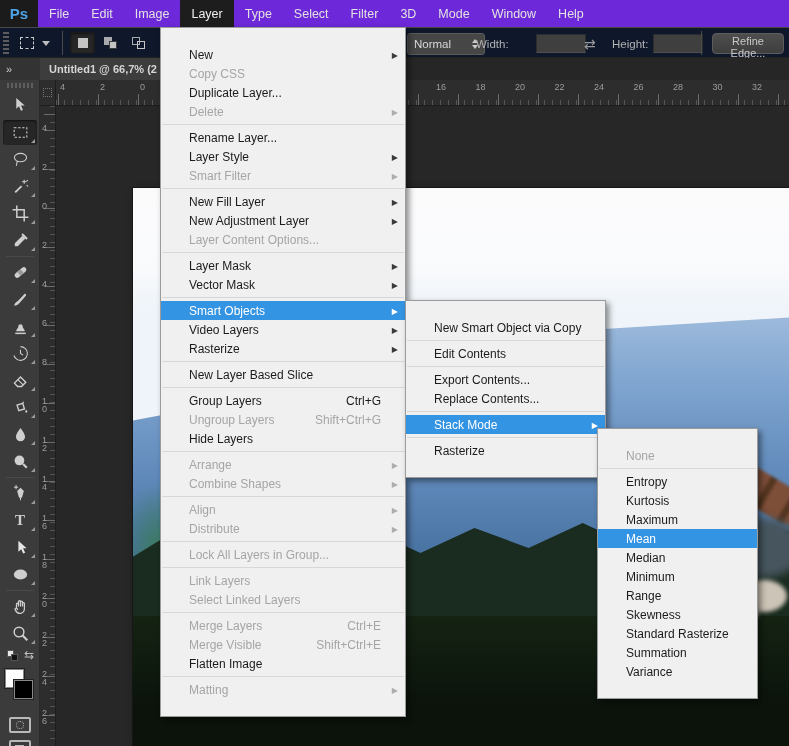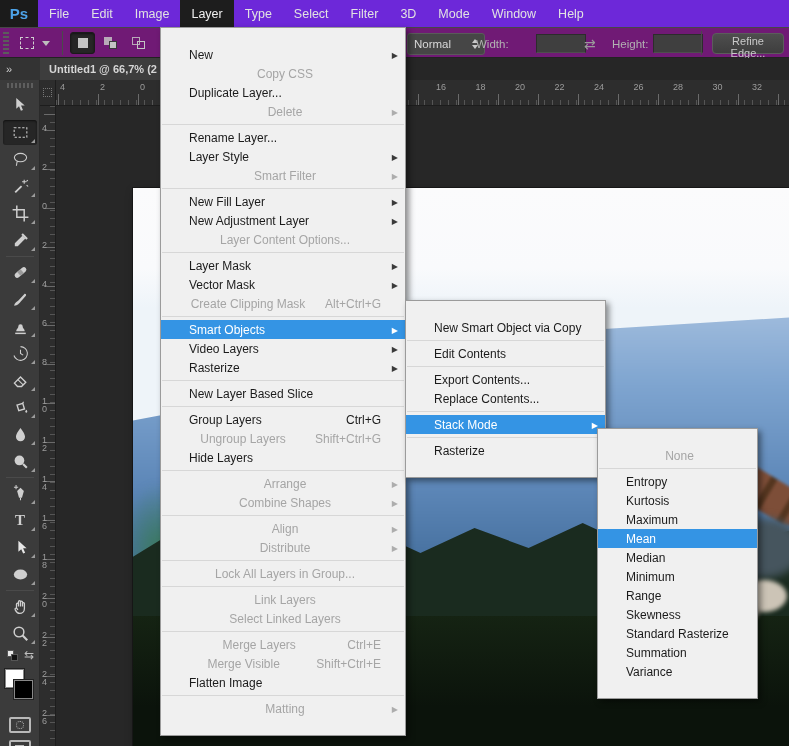--- a/index.html
+++ b/index.html
@@ -7,21 +7,21 @@
   .app{position:relative;width:789px;height:746px;background:#282828;overflow:hidden;cursor:default;-webkit-user-select:none;user-select:none;}
 
   
   .menubar{position:absolute;left:0;top:0;width:789px;height:27px;background:#6d28d9;display:flex;align-items:stretch;z-index:6;}
   .ps-logo{width:38px;background:#1b1b1b;color:#4da3e8;font-weight:bold;font-size:15px;display:flex;align-items:center;justify-content:center;}
   .mb-items{display:flex;}
   .mb-item{padding:0 11px;color:#e2e2e2;font-size:12.5px;display:flex;align-items:center;}
   .mb-item.active{background:#1d1d1d;color:#f0f0f0;}
 
   
-  .optionsbar{position:absolute;left:0;top:27px;width:789px;height:31px;background:#701a75;border-top:1px solid #474747;border-bottom:1px solid #222;z-index:2;}
+  .optionsbar{position:absolute;left:0;top:27px;width:789px;height:31px;background:#0f172a;border-top:1px solid #474747;border-bottom:1px solid #222;z-index:2;}
   .ob-grip{position:absolute;left:3px;top:4px;width:6px;height:22px;background:repeating-linear-gradient(180deg,#5c5c5c 0 2px,transparent 2px 4px);}
   .ob-preset{position:absolute;left:20px;top:6px;width:40px;height:18px;display:flex;align-items:center;}
   .marq-ico{width:14px;height:12px;border:1px dashed #cfcfcf;}
   .caret{width:0;height:0;border-left:4px solid transparent;border-right:4px solid transparent;border-top:5px solid #bdbdbd;margin-left:8px;}
   .ob-sep{position:absolute;top:3px;width:1px;height:24px;background:#2a2a2a;border-right:1px solid #4a4a4a;}
   .mode-btn{position:absolute;top:4px;width:25px;height:22px;border-radius:3px;display:flex;align-items:center;justify-content:center;}
   .mode-btn.pressed{background:#262626;border:1px solid #1a1a1a;box-shadow:inset 0 1px 2px rgba(0,0,0,.5);}
   .sq{width:10px;height:10px;background:#c4c4c4;}
   .sq2{position:relative;width:14px;height:12px;}
   .sq2 i{position:absolute;display:block;width:8px;height:8px;background:#c4c4c4;}
@@ -93,21 +93,21 @@
 
   
   .menu{position:absolute;background:#f0f0f0;border:1px solid #9b9b9b;box-shadow:3px 3px 6px rgba(0,0,0,.45);padding:17px 0;z-index:10;}
   #layer-menu{left:160px;top:27px;width:246px;}
   #smart-objects-menu{left:405px;top:300px;width:201px;z-index:11;}
   #stack-mode-menu{left:597px;top:428px;width:161px;z-index:12;}
   .mi{height:19px;display:flex;align-items:center;padding:0 24px 0 28px;position:relative;font-size:12px;color:#1b1b1b;white-space:nowrap;}
   .mi .lab{flex:1;}
   .mi .sc{margin-left:18px;}
   .mi .arr{position:absolute;right:7px;top:50%;transform:translateY(-50%);font-size:8px;color:#3a3a3a;}
-  .mi.dis{color:#a5a5a5;text-align:center;}
+  .mi.dis{color:#a5a5a5;}
   .mi.dis .arr{color:#adadad;}
   .mi.hl{background:#3494e4;color:#fff;}
   .mi.hl .arr{color:#fff;}
   .msep{height:1px;background:#d7d7d7;margin:3px 1px;}
 </style>
 </head>
 <body>
 
 <div class="app">
 
@@ -416,24 +416,20 @@
       </div>
       <div class="msep"></div>
       <div class="mi">
         <span class="lab">Layer Mask</span>
         <span class="arr">▶</span>
       </div>
       <div class="mi">
         <span class="lab">Vector Mask</span>
         <span class="arr">▶</span>
       </div>
-      <div class="mi dis">
-        <span class="lab">Create Clipping Mask</span>
-        <span class="sc">Alt+Ctrl+G</span>
-      </div>
       <div class="msep"></div>
       <div class="mi hl">
         <span class="lab">Smart Objects</span>
         <span class="arr">▶</span>
       </div>
       <div class="mi">
         <span class="lab">Video Layers</span>
         <span class="arr">▶</span>
       </div>
       <div class="mi">

